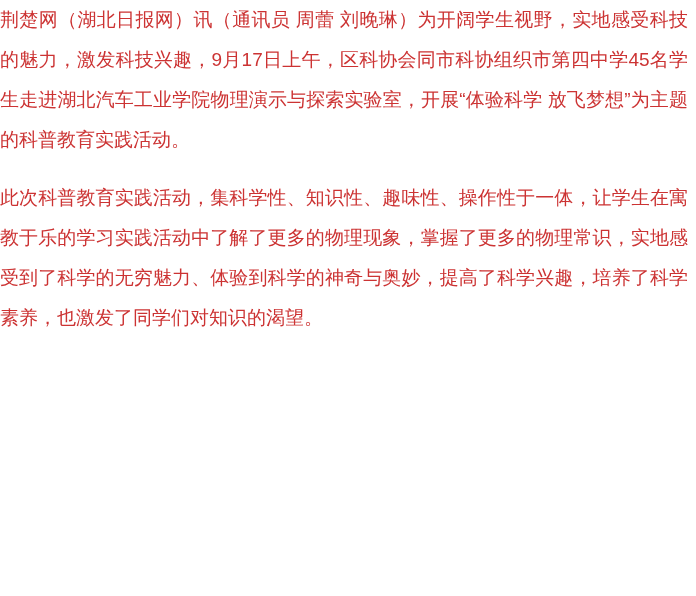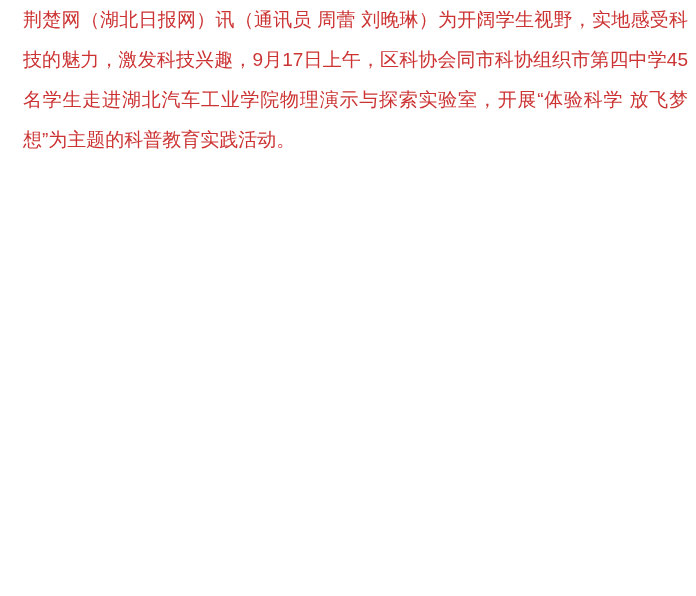--- a/index.html
+++ b/index.html
@@ -9,29 +9,30 @@
   }
   body {
     width: 696px;
     height: 596px;
     overflow: hidden;
     font-family: "Liberation Sans", sans-serif;
   }
   .article {
     box-sizing: border-box;
     width: 696px;
-    padding: 0 8px 0 23px;
+    padding: 0 8px 0 0;
     font-size: 19px;
     line-height: 40px;
     text-align: justify;
     letter-spacing: 0px;
     word-break: break-all;
   }
   .article p {
     margin: 0 0 18px 0;
   }
 </style>
 </head>
 <body style="background: rgb(255, 255, 255);">
 
 <div class="article" style="color: rgb(204, 51, 51);">
   <p>荆楚网（湖北日报网）讯（通讯员 周蕾 刘晚琳）为开阔学生视野，实地感受科技的魅力，激发科技兴趣，9月17日上午，区科协会同市科协组织市第四中学45名学生走进湖北汽车工业学院物理演示与探索实验室，开展“体验科学 放飞梦想”为主题的科普教育实践活动。</p>
+  <p>此次科普教育实践活动，集科学性、知识性、趣味性、操作性于一体，让学生在寓教于乐的学习实践活动中了解了更多的物理现象，掌握了更多的物理常识，实地感受到了科学的无穷魅力、体验到科学的神奇与奥妙，提高了科学兴趣，培养了科学素养，也激发了同学们对知识的渴望。</p>
 </div>
 
 </body></html>

